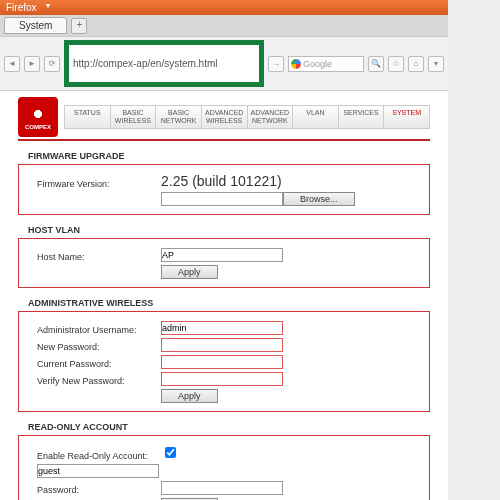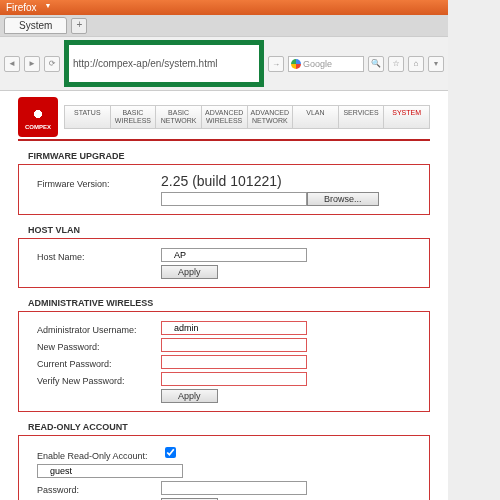--- a/index.html
+++ b/index.html
@@ -19,21 +19,21 @@
 .logo .sun{width:18px;height:18px;border-radius:50%;background:radial-gradient(circle,#fff 30%,#c00 30%);position:relative}
 .logo .txt{font-size:6px;font-weight:bold;margin-top:1px}
 .menu{flex:1;display:flex;border:1px solid #ccc;background:linear-gradient(#fdfdfd,#e8e8e8)}
 .menu div{flex:1;text-align:center;padding:3px 0;font-size:7px;line-height:8px;color:#555;border-right:1px solid #ccc}
 .menu div:last-child{border-right:none}
 .menu .active{color:#c00}
 .section-title{font-size:9px;font-weight:bold;color:#333;margin:10px 0 3px 10px}
 .box{border:1px solid #c33;padding:6px 6px 6px 18px}
 .row{display:flex;align-items:flex-end;margin:2px 0;min-height:15px}
 .lbl{width:124px;font-size:9px;color:#333}
-.inp{width:120px;height:12px;border:1px solid #999;background:#fff;font-size:9px;padding:0 12px}
+.inp{width:120px;height:12px;border:1px solid #999;background:#fff;font-size:9px;padding:0 0}
 .inp.r{border:1px solid #d55}
 .btn{background:linear-gradient(#f5f5f5,#ddd);border:1px solid #888;font-size:9px;padding:1px 16px;color:#333;cursor:pointer}
 .val{font-size:14px}
 .chk{width:11px;height:11px}
 </style>
 </head>
 <body>
 
 <div class="browser">
   <div class="titlebar">

